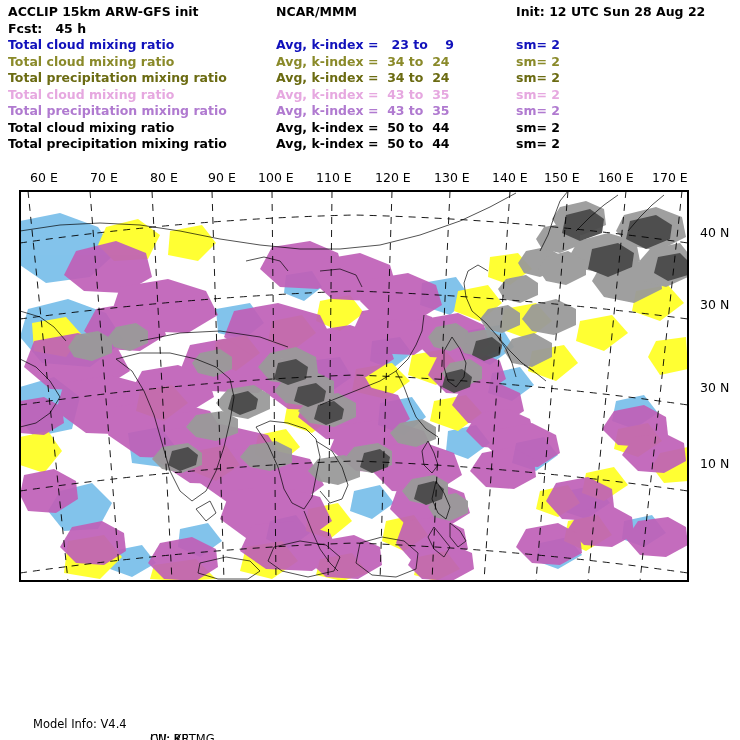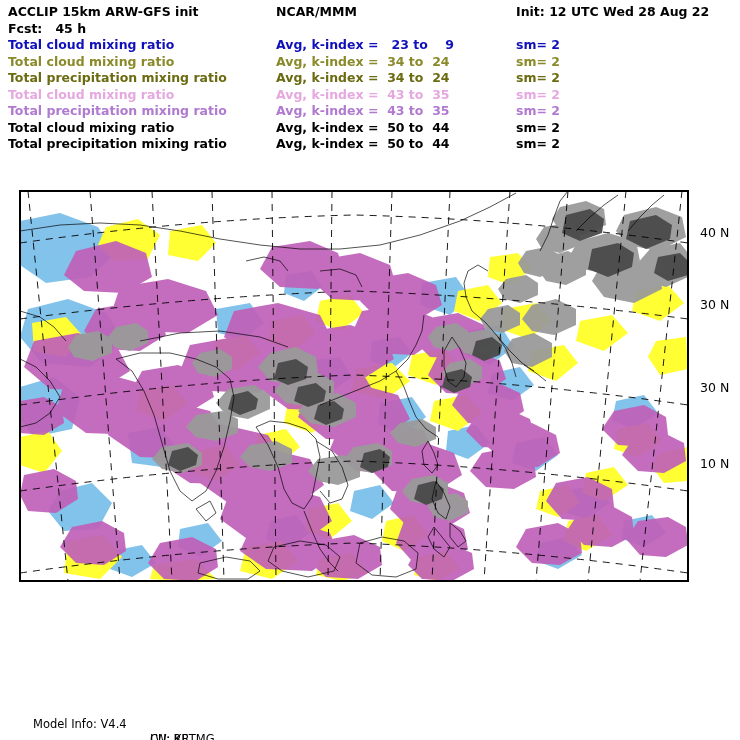--- a/index.html
+++ b/index.html
@@ -37,31 +37,45 @@
   .f1{position:absolute;left:33px;}
   .f2{position:absolute;left:150px;}
   .g1{position:absolute;left:150px;}
 </style>
 </head>
 <body>
 
 <div class="page">
 
   <div class="hdr">
-    <div class="hrow black"><span class="c1">ACCLIP 15km ARW-GFS init</span><span class="c2">NCAR/MMM</span><span class="c3">Init: 12 UTC Wed 28 Aug 22</span></div>
+    <div class="hrow black"><span class="c1">ACCLIP 15km ARW-GFS init</span><span class="c2">NCAR/MMM</span><span class="c3">Init: 12 UTC Sun 28 Aug 22</span></div>
     <div class="hrow black"><span class="c1">Fcst:   45 h</span></div>
     <div class="hrow blue"><span class="c1">Total cloud mixing ratio</span><span class="c2">Avg, k-index =   23 to    9</span><span class="c3">sm= 2</span></div>
     <div class="hrow olive"><span class="c1">Total cloud mixing ratio</span><span class="c2">Avg, k-index =  34 to  24</span><span class="c3">sm= 2</span></div>
     <div class="hrow dkolive"><span class="c1">Total precipitation mixing ratio</span><span class="c2">Avg, k-index =  34 to  24</span><span class="c3">sm= 2</span></div>
     <div class="hrow pink"><span class="c1">Total cloud mixing ratio</span><span class="c2">Avg, k-index =  43 to  35</span><span class="c3">sm= 2</span></div>
     <div class="hrow purple"><span class="c1">Total precipitation mixing ratio</span><span class="c2">Avg, k-index =  43 to  35</span><span class="c3">sm= 2</span></div>
     <div class="hrow black"><span class="c1">Total cloud mixing ratio</span><span class="c2">Avg, k-index =  50 to  44</span><span class="c3">sm= 2</span></div>
     <div class="hrow black"><span class="c1">Total precipitation mixing ratio</span><span class="c2">Avg, k-index =  50 to  44</span><span class="c3">sm= 2</span></div>
   </div>
 
+  <div class="lon">
+    <span style="left:30px">60 E</span>
+    <span style="left:90px">70 E</span>
+    <span style="left:150px">80 E</span>
+    <span style="left:208px">90 E</span>
+    <span style="left:258px">100 E</span>
+    <span style="left:316px">110 E</span>
+    <span style="left:375px">120 E</span>
+    <span style="left:434px">130 E</span>
+    <span style="left:492px">140 E</span>
+    <span style="left:544px">150 E</span>
+    <span style="left:598px">160 E</span>
+    <span style="left:652px">170 E</span>
+  </div>
 
   <div class="lat">
     <span style="left:700px;top:225px">40 N</span>
     <span style="left:700px;top:297px">30 N</span>
     <span style="left:700px;top:380px">30 N</span>
     <span style="left:700px;top:456px">10 N</span>
   </div>
 
   <div class="mapbox">
     <svg class="mapsvg" width="668" height="390" viewBox="0 0 668 390">

